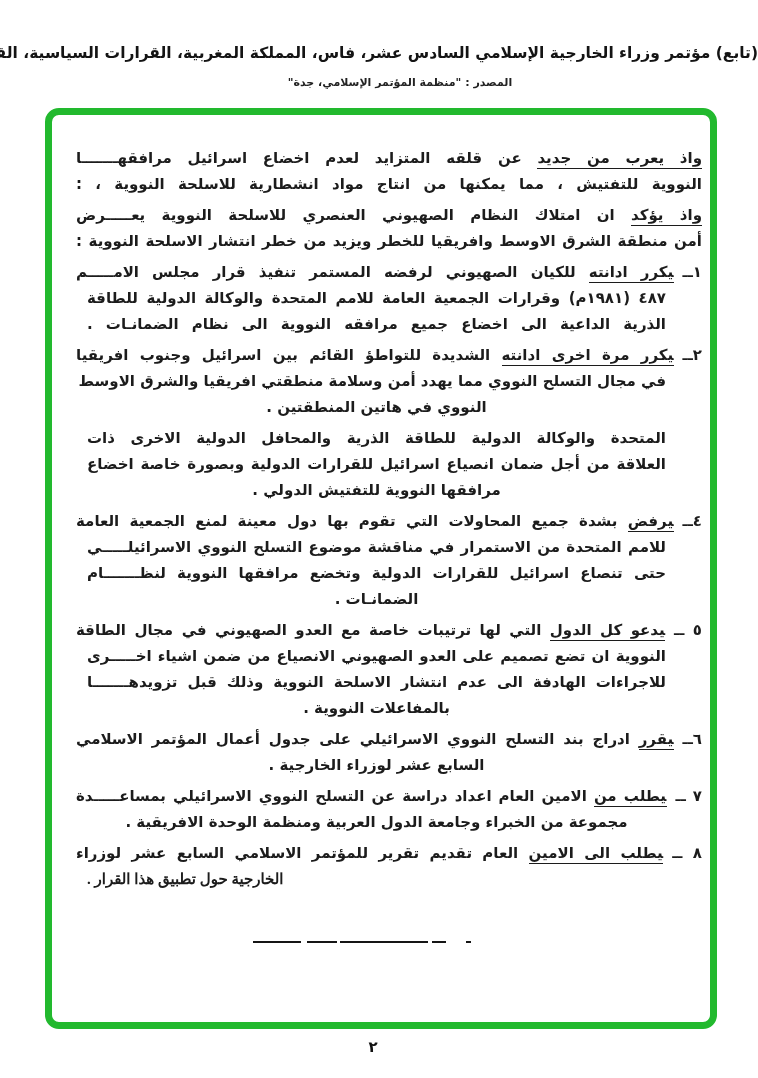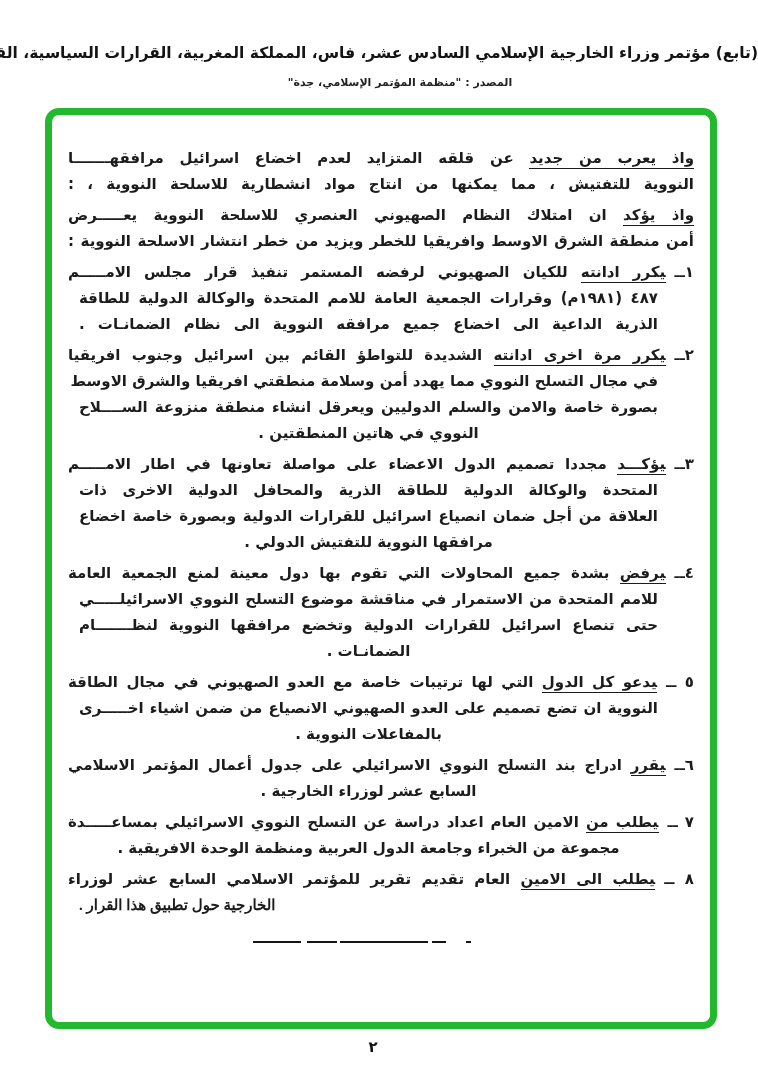--- a/index.html
+++ b/index.html
@@ -14,21 +14,21 @@
   }
   .src{
     position:absolute;top:76px;left:42px;right:0;text-align:center;
     direction:rtl;font-size:11px;font-weight:bold;color:#222;
   }
   .greenbox{
     position:absolute;left:45px;top:108px;width:658px;height:907px;
     border:7px solid #22b92e;border-radius:14px;background:transparent;
   }
   .content{
-    position:absolute;top:145px;left:68px;width:626px;
+    position:absolute;top:145px;left:76px;width:626px;
     direction:rtl;font-size:15px;font-weight:bold;line-height:26px;
     color:#1c1c1c;
   }
   .para{margin:0 0 5px 0;}
   .ln{text-align:justify;text-align-last:justify;white-space:nowrap;}
   .ln.a-c{text-align-last:center;}
   .ln.a-l{text-align-last:left;font-family:Liberation Serif, serif;}
   .ln.ind{padding-right:36px;margin-left:11px;}
   .num{margin-left:9px;}
   .ul{border-bottom:1.5px solid #1c1c1c;padding-bottom:1px;}
@@ -65,38 +65,37 @@
       <div class="ln a-j"><span>أمن منطقة الشرق الاوسط وافريقيا للخطر ويزيد من خطر انتشار الاسلحة النووية :</span></div>
     </div>
     <div class="para">
       <div class="ln a-j"><span class="num">١ــ</span><span class="ul">يكرر ادانته</span><span> للكيان الصهيوني لرفضه المستمر تنفيذ قرار مجلس الامـــــم</span></div>
       <div class="ln a-j ind"><span>٤٨٧ (١٩٨١م) وقرارات الجمعية العامة للامم المتحدة والوكالة الدولية للطاقة</span></div>
       <div class="ln a-j ind"><span>الذرية الداعية الى اخضاع جميع مرافقه النووية الى نظام الضمانـات .</span></div>
     </div>
     <div class="para">
       <div class="ln a-j"><span class="num">٢ــ</span><span class="ul">يكرر مرة اخرى ادانته</span><span> الشديدة للتواطؤ القائم بين اسرائيل وجنوب افريقيا</span></div>
       <div class="ln a-j ind"><span>في مجال التسلح النووي مما يهدد أمن وسلامة منطقتي افريقيا والشرق الاوسط</span></div>
-      <div class="ln a-j ind"><span>بصورة خاصة والامن والسلم الدوليين ويعرقل انشاء منطقة منزوعة الســــلاح</span></div>
       <div class="ln a-c ind"><span>النووي في هاتين المنطقتين .</span></div>
     </div>
     <div class="para">
-      <div class="ln a-j"><span class="num">٣ــ</span><span class="ul">يؤكـــد</span><span> مجددا تصميم الدول الاعضاء على مواصلة تعاونها في اطار الامـــــم</span></div>
       <div class="ln a-j ind"><span>المتحدة والوكالة الدولية للطاقة الذرية والمحافل الدولية الاخرى ذات</span></div>
       <div class="ln a-j ind"><span>العلاقة من أجل ضمان انصياع اسرائيل للقرارات الدولية وبصورة خاصة اخضاع</span></div>
       <div class="ln a-c ind"><span>مرافقها النووية للتفتيش الدولي .</span></div>
     </div>
     <div class="para">
       <div class="ln a-j"><span class="num">٤ــ</span><span class="ul">يرفض</span><span> بشدة جميع المحاولات التي تقوم بها دول معينة لمنع الجمعية العامة</span></div>
       <div class="ln a-j ind"><span>للامم المتحدة من الاستمرار في مناقشة موضوع التسلح النووي الاسرائيلـــــي</span></div>
       <div class="ln a-j ind"><span>حتى تنصاع اسرائيل للقرارات الدولية وتخضع مرافقها النووية لنظـــــــام</span></div>
       <div class="ln a-c ind"><span>الضمانـات .</span></div>
     </div>
     <div class="para">
       <div class="ln a-j"><span class="num">٥ ــ</span><span class="ul">يدعو كل الدول</span><span> التي لها ترتيبات خاصة مع العدو الصهيوني في مجال الطاقة</span></div>
       <div class="ln a-j ind"><span>النووية ان تضع تصميم على العدو الصهيوني الانصياع من ضمن اشياء اخـــــرى</span></div>
+      <div class="ln a-j ind"><span>للاجراءات الهادفة الى عدم انتشار الاسلحة النووية وذلك قبل تزويدهـــــــا</span></div>
       <div class="ln a-c ind"><span>بالمفاعلات النووية .</span></div>
     </div>
     <div class="para">
       <div class="ln a-j"><span class="num">٦ــ</span><span class="ul">يقرر</span><span> ادراج بند التسلح النووي الاسرائيلي على جدول أعمال المؤتمر الاسلامي</span></div>
       <div class="ln a-c ind"><span>السابع عشر لوزراء الخارجية .</span></div>
     </div>
     <div class="para">
       <div class="ln a-j"><span class="num">٧ ــ</span><span class="ul">يطلب من</span><span> الامين العام اعداد دراسة عن التسلح النووي الاسرائيلي بمساعـــــدة</span></div>
       <div class="ln a-c ind"><span>مجموعة من الخبراء وجامعة الدول العربية ومنظمة الوحدة الافريقية .</span></div>
     </div>

